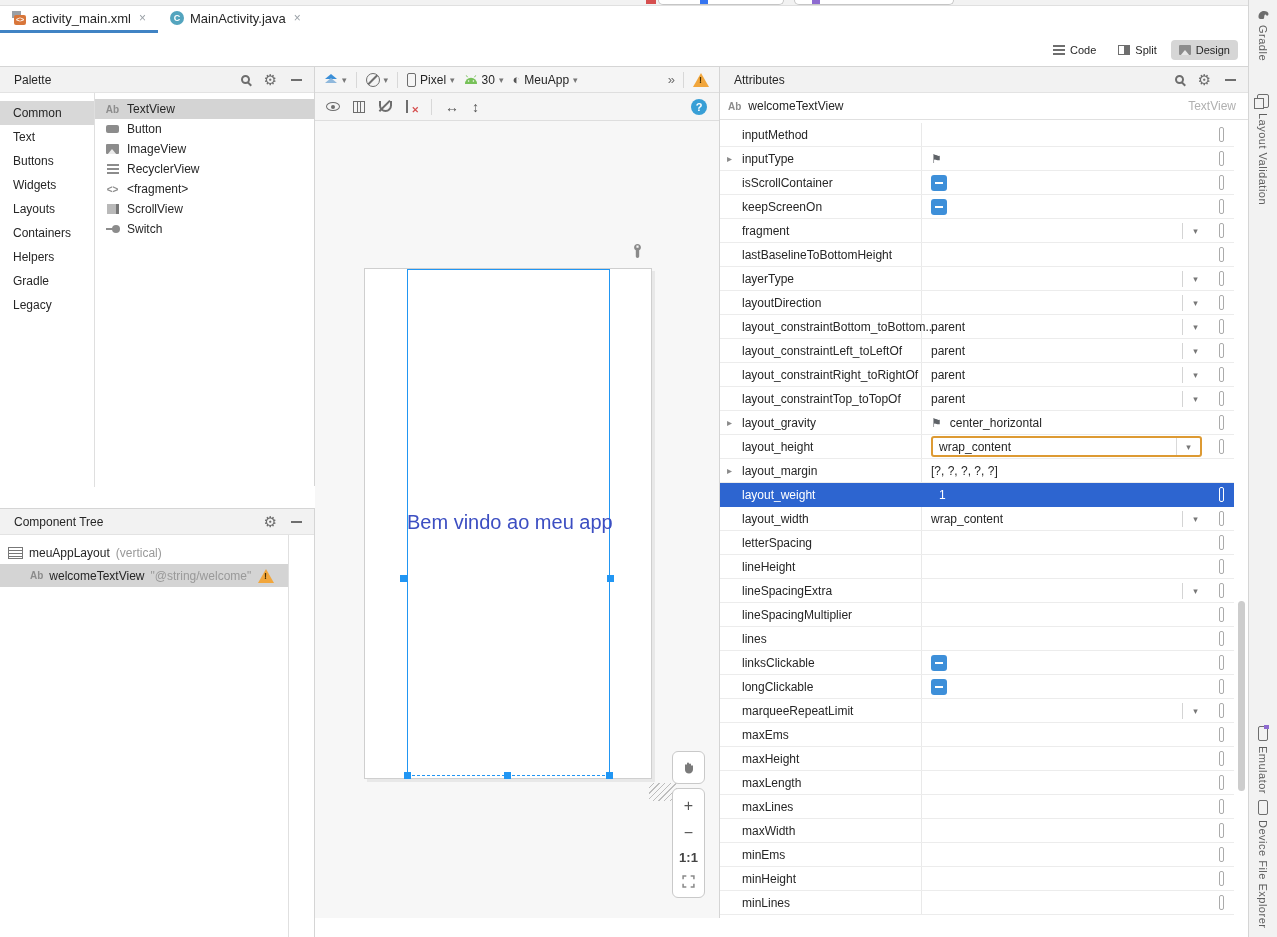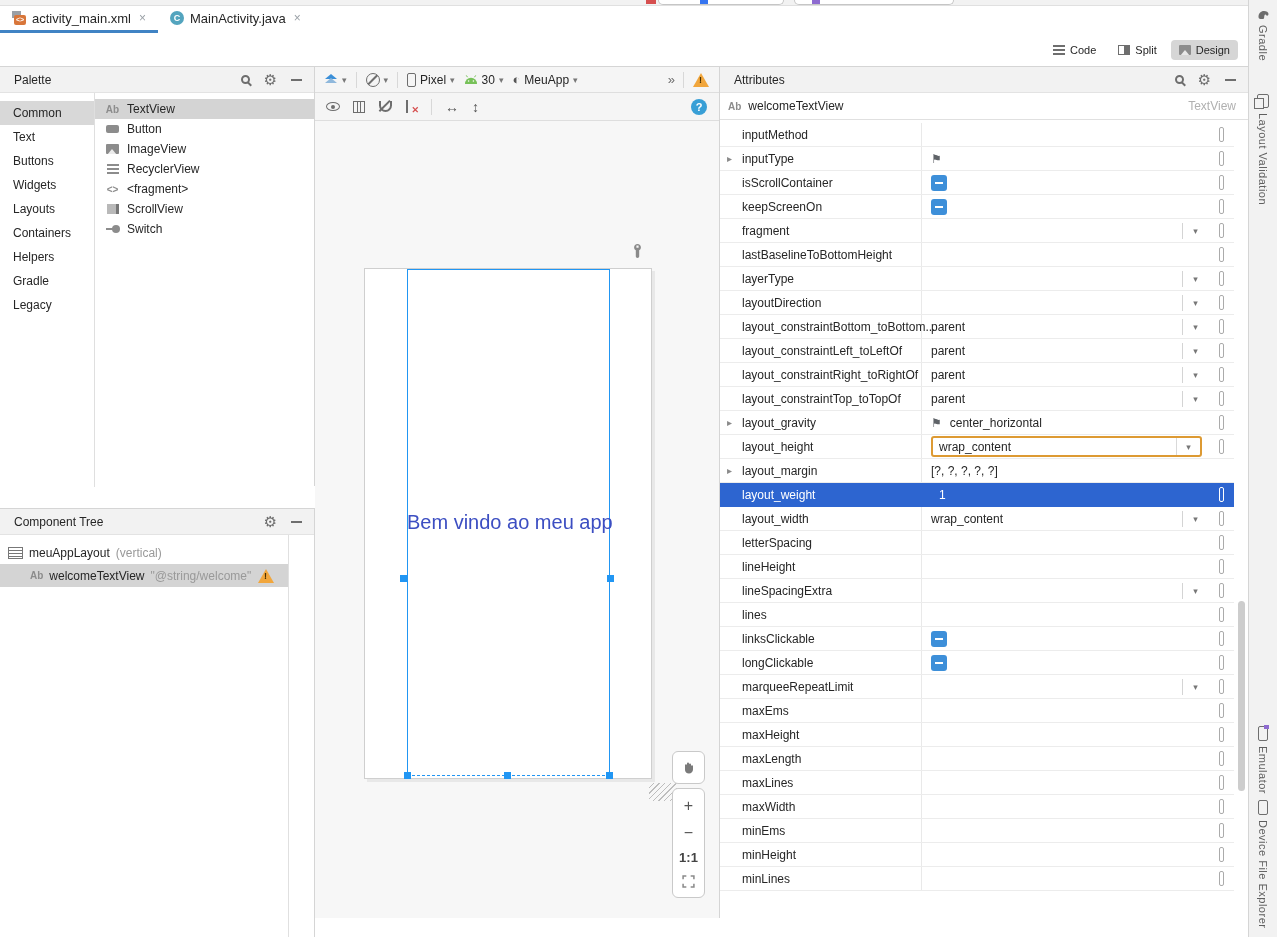--- a/index.html
+++ b/index.html
@@ -602,20 +602,29 @@
           </div>
           <div class="attr-value">
             <span class="dd-zone">▾</span>
           </div>
           <div class="bracket-zone">
             <span class="end-bracket"></span>
           </div>
         </div>
         <div class="attr-row">
           <div class="attr-name">
+            <span class="attr-name-label">lineSpacingMultiplier</span>
+          </div>
+          <div class="attr-value"></div>
+          <div class="bracket-zone">
+            <span class="end-bracket"></span>
+          </div>
+        </div>
+        <div class="attr-row">
+          <div class="attr-name">
             <span class="attr-name-label">lines</span>
           </div>
           <div class="attr-value"></div>
           <div class="bracket-zone">
             <span class="end-bracket"></span>
           </div>
         </div>
         <div class="attr-row">
           <div class="attr-name">
             <span class="attr-name-label">linksClickable</span>

